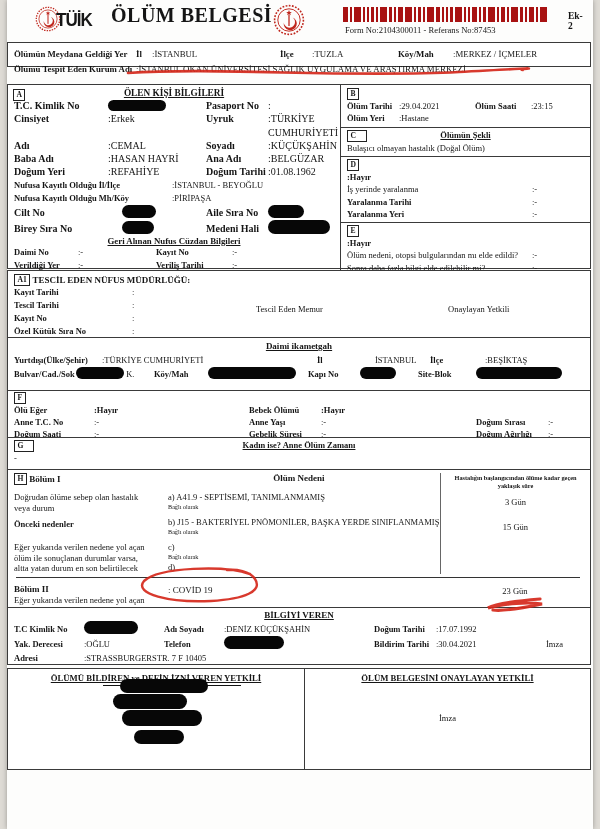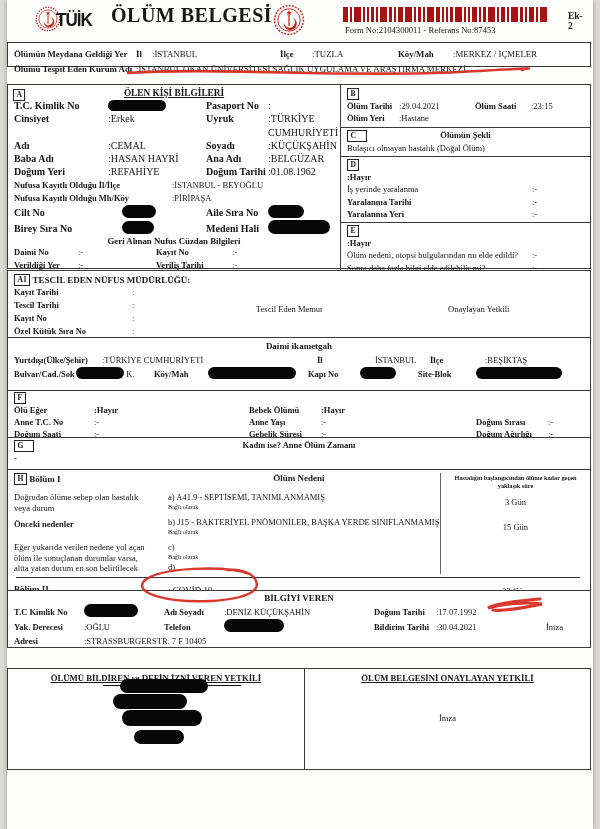--- a/index.html
+++ b/index.html
@@ -1,20 +1,20 @@
 <!DOCTYPE html>
 <html><head>
 <meta charset="utf-8">
 <style>
   html,body{margin:0;padding:0}
   body{width:600px;height:829px;background:#dedbd5;font-family:"Liberation Serif","DejaVu Serif",serif;color:#151515;position:relative;overflow:hidden}
   .sheet{position:absolute;left:7px;top:0;width:586px;height:829px;background:#fdfdfc;box-shadow:0 0 5px rgba(0,0,0,.3)}
   .bx{position:absolute;left:0;width:584px;border:1px solid #3a3a3a;background:#fff;box-sizing:border-box}
   .b{font-weight:bold}
-  .u{}
+  .u{text-decoration:underline}
   .ctr{text-align:center}
   .r{display:grid;align-items:baseline}
   .lb{display:inline-block;border:1px solid #222;padding:0 2.5px;font-weight:bold;font-size:7.6px;line-height:10px;background:#fff;vertical-align:1px}
   .rd{display:inline-block;background:#070707;height:11px;border-radius:7px;vertical-align:-2px}
   
   .hdr{position:absolute;top:0;left:0;width:503px;height:42px}
   .emb{position:absolute}
   .tuik{position:absolute;left:49px;top:11px;font-family:"Liberation Sans",sans-serif;font-weight:800;font-size:17px;letter-spacing:-1px;color:#161616;transform:scaleY(1.05)}
   .title{position:absolute;left:104px;top:4px;font-size:20px;font-weight:bold;letter-spacing:.5px}
   .ek{position:absolute;left:561px;top:11px;font-size:9.5px;font-weight:bold}
@@ -61,21 +61,21 @@
   #b-h{top:469px;height:143px;padding:3px 0;font-size:8.5px}
   .h-top{display:grid;grid-template-columns:150px 1fr 150px}
   .hc1{padding-left:6px;line-height:10.6px}
   .hc2{padding-left:10px;line-height:11px}
   .hc3{border-left:1px solid #666;text-align:center}
   .hhd{font-size:6.3px;line-height:7.6px;font-weight:bold;padding:1px 8px 0}
   .sub{font-size:6.2px;line-height:7px;margin:0 0 5px}
   .h-div{border-top:1px solid #333;margin:3px 10px 0 8px}
   .h-bot{display:grid;grid-template-columns:150px 1fr 150px;padding-top:5px}
   
-  #b-bilgi{top:590px;height:58px;padding:2px 0;font-size:8.5px}
+  #b-bilgi{top:607px;height:58px;padding:2px 0;font-size:8.5px}
   .bilgit{font-size:9px;padding-bottom:1px}
   .gb1{grid-template-columns:70px 80px 60px 150px 62px 110px 1fr;line-height:14.2px;padding-left:6px}
   .gb2{grid-template-columns:70px 1fr;line-height:14.2px;padding-left:6px}
   
   #b-footer{top:668px;height:102px}
   .fcols{display:grid;grid-template-columns:296px 1fr;height:100%}
   .fR{border-left:1px solid #3a3a3a;position:relative}
   .fL{position:relative}
   .ftitle{padding-top:4px;text-align:center;font-weight:bold;text-decoration:underline;font-size:8.7px}
   .fblob{position:absolute;background:#070707}

